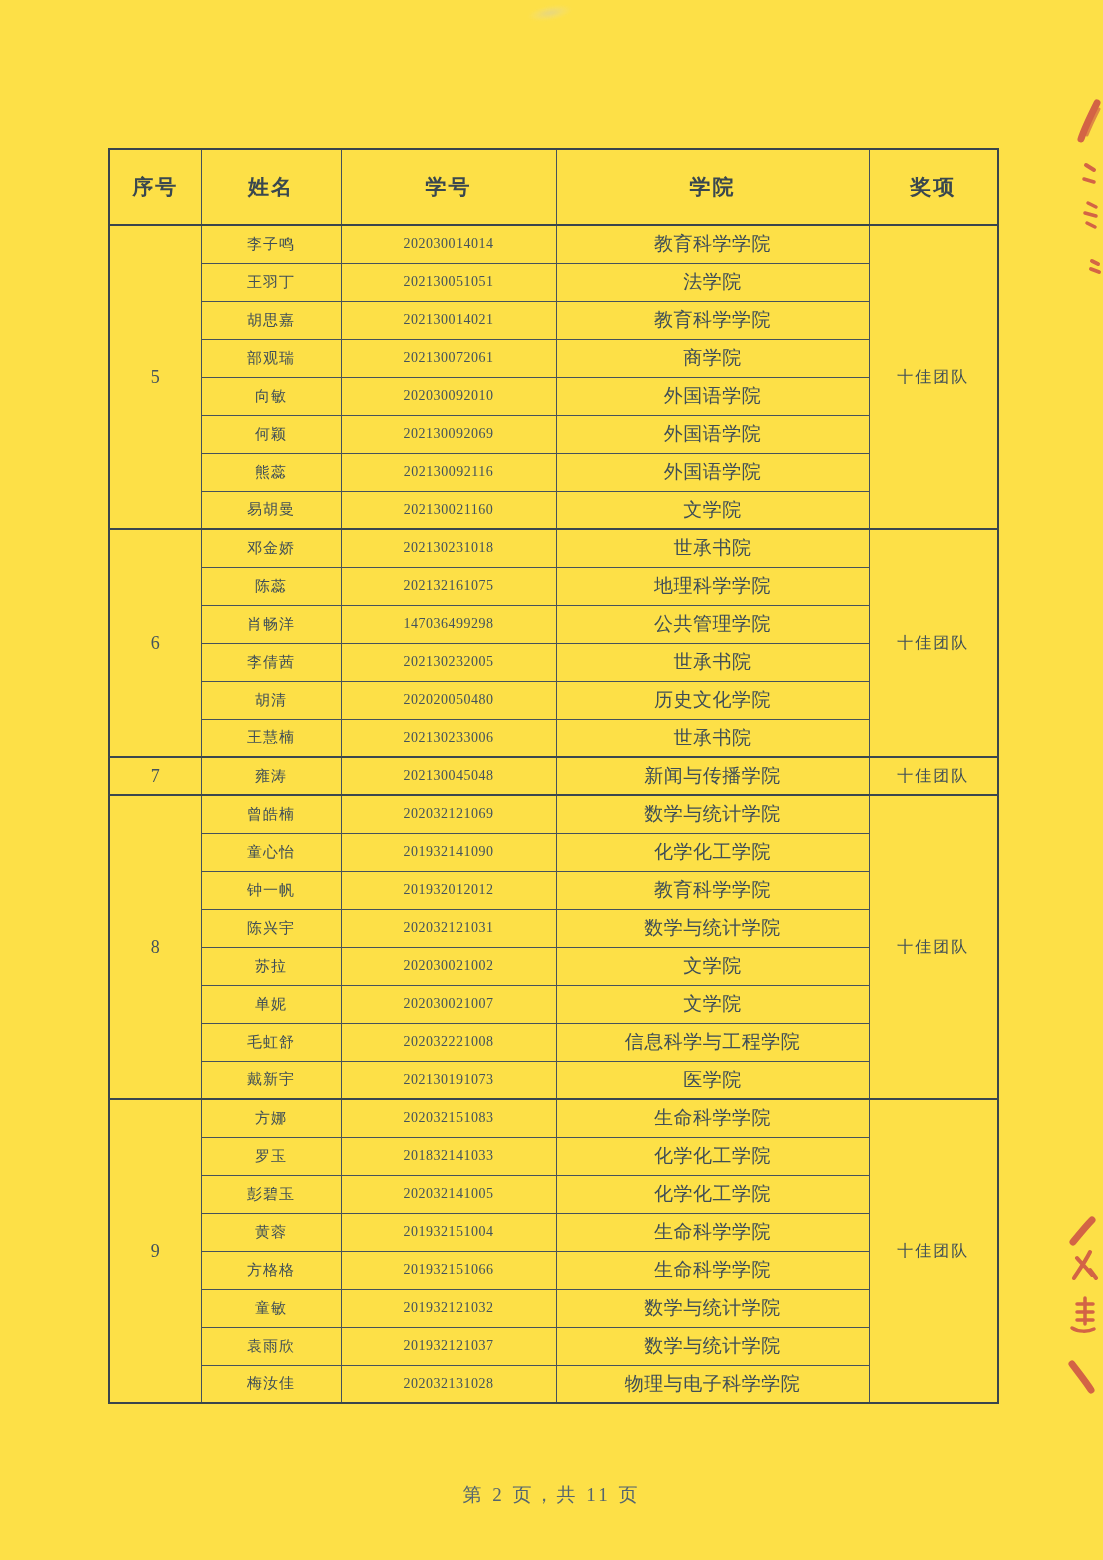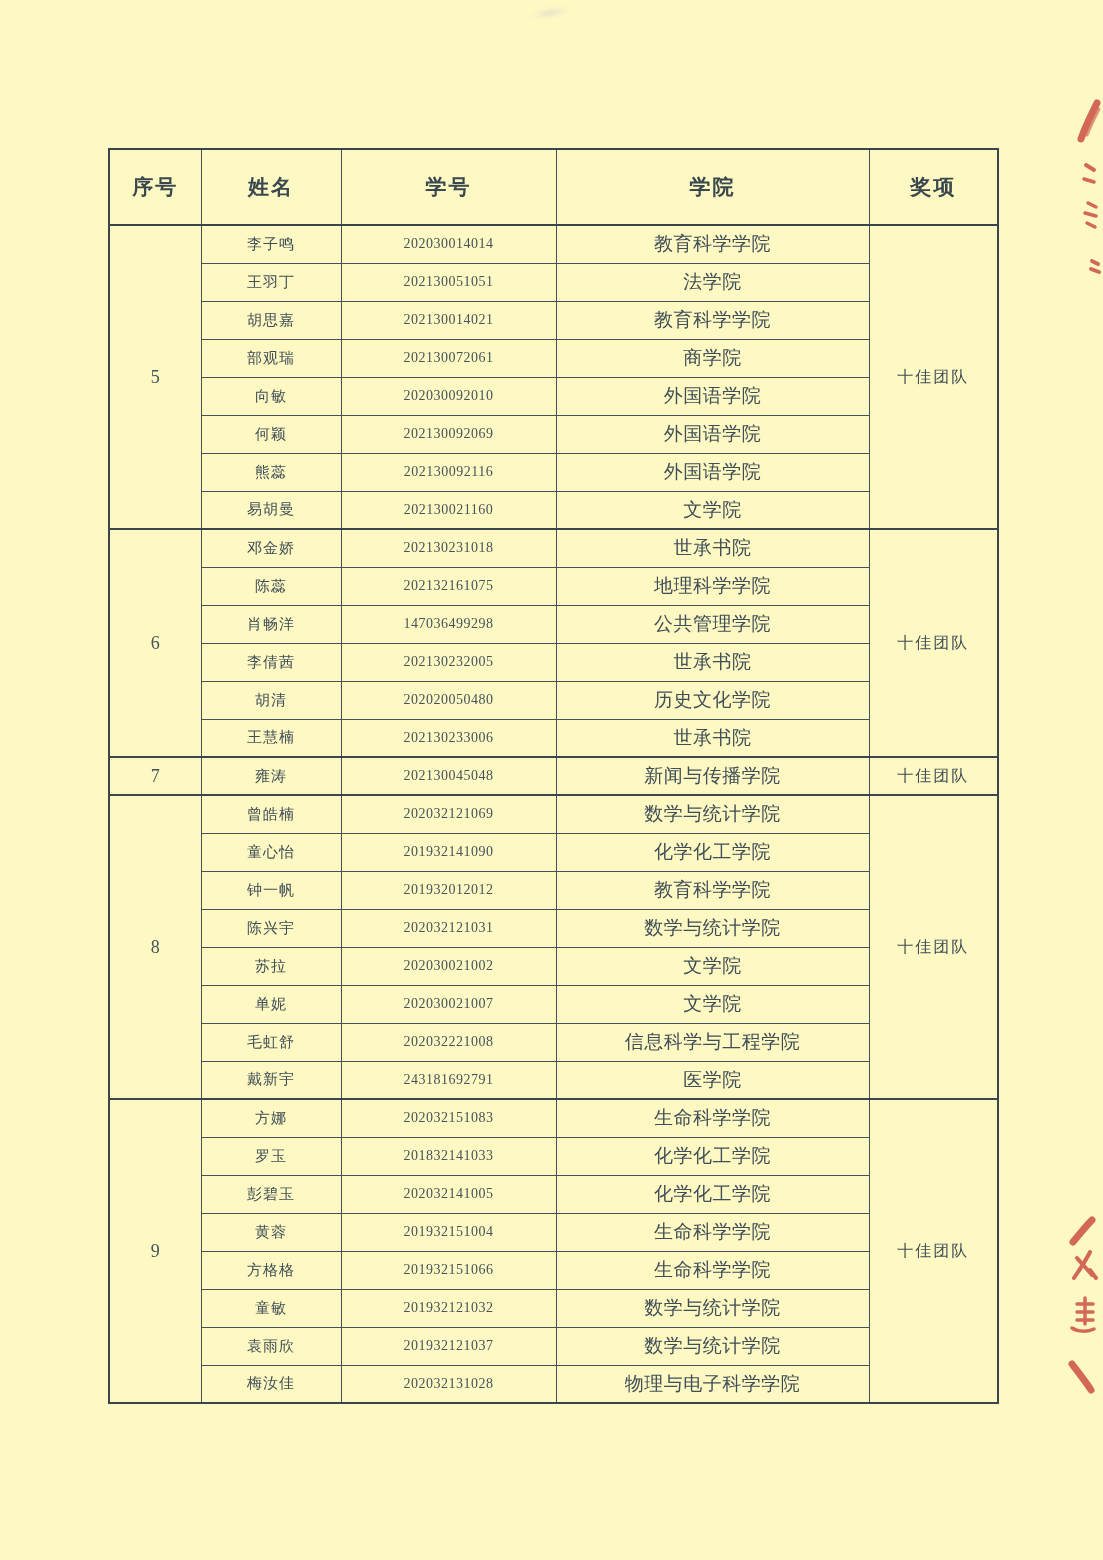--- a/index.html
+++ b/index.html
@@ -4,21 +4,21 @@
 <style>
   html,body{margin:0;padding:0;}
   body{
     width:1103px;height:1560px;
     background:#e9e9e9;
     font-family:"Liberation Serif","DejaVu Serif",serif;
   }
   .page{
     position:relative;
     width:1103px;height:1560px;
-    background:#fef9c3;
+    background:#fde047;
     overflow:hidden;
     color:#3f4e57;
   }
   
   .smudge{
     position:absolute;left:528px;top:6px;width:44px;height:14px;
     background:radial-gradient(ellipse at center,#c9c9c9 0%,rgba(220,220,220,.35) 45%,rgba(255,255,255,0) 75%);
     opacity:.45;transform:rotate(-10deg);border-radius:50%;
     filter:blur(1px);
   }
@@ -194,21 +194,21 @@
           <td class="col-id">202030021007</td>
           <td class="col-college">文学院</td>
         </tr>
         <tr>
           <td class="col-name">毛虹舒</td>
           <td class="col-id">202032221008</td>
           <td class="col-college">信息科学与工程学院</td>
         </tr>
         <tr>
           <td class="col-name">戴新宇</td>
-          <td class="col-id">243181692791</td>
+          <td class="col-id">202130191073</td>
           <td class="col-college">医学院</td>
         </tr>
         <tr class="group-start">
           <td class="col-no" rowspan="8">9</td>
           <td class="col-name">方娜</td>
           <td class="col-id">202032151083</td>
           <td class="col-college">生命科学学院</td>
           <td class="col-award" rowspan="8">十佳团队</td>
         </tr>
         <tr>
@@ -242,20 +242,23 @@
           <td class="col-college">数学与统计学院</td>
         </tr>
         <tr>
           <td class="col-name">梅汝佳</td>
           <td class="col-id">202032131028</td>
           <td class="col-college">物理与电子科学学院</td>
         </tr>
       </tbody>
   </table>
 
+  <div class="footer">
+    <span>第 2 页，共 11 页</span>
+  </div>
 
   <svg class="seal seal-top" viewBox="0 0 31 190">
     <g stroke="#cc4f45" fill="none" stroke-linecap="round" opacity="0.85">
       <path d="M25,8 C20,18 13,32 9,44" stroke-width="7"></path>
       <path d="M27,14 C23,22 18,32 15,40" stroke-width="3" opacity="0.7"></path>
       <path d="M14,70 l8,5" stroke-width="4"></path>
       <path d="M12,84 l10,3" stroke-width="3.5"></path>
       <path d="M16,108 l8,4 M13,118 l11,3 M15,128 l8,4" stroke-width="3.5"></path>
       <path d="M20,166 l6,3 M19,174 l8,3" stroke-width="4"></path>
     </g>

